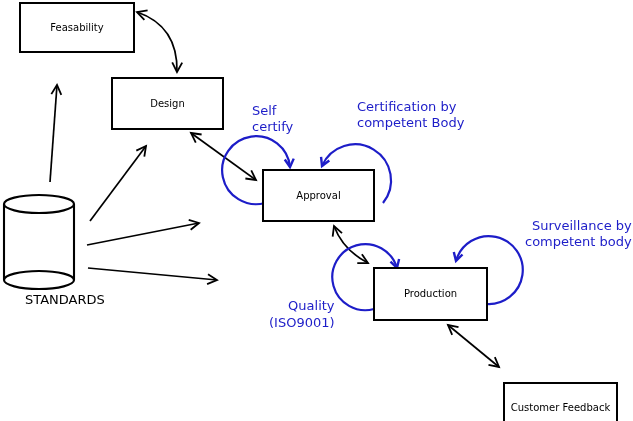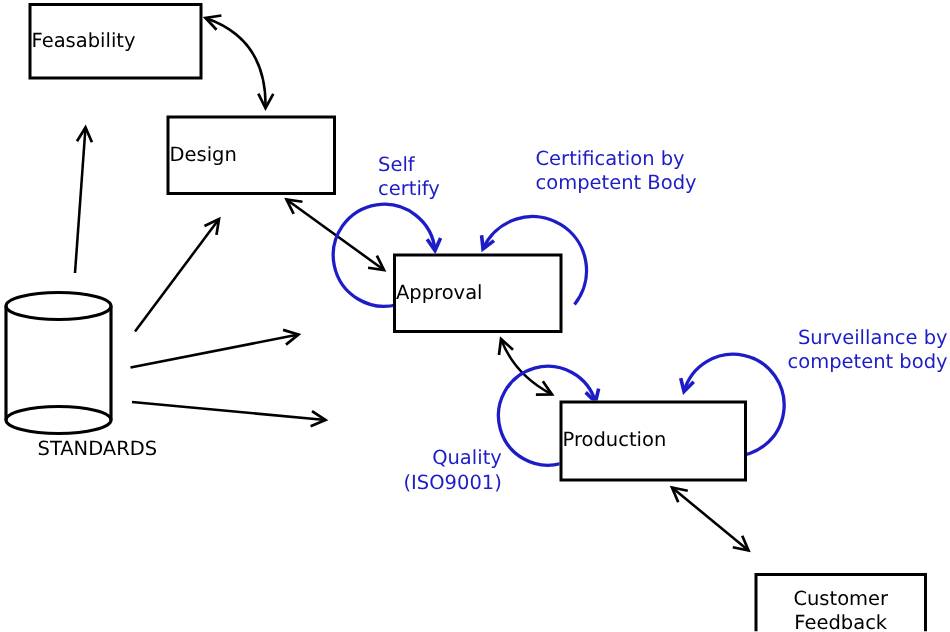--- a/index.html
+++ b/index.html
@@ -27,22 +27,23 @@
   svg.wires .cyl { stroke: var(--line); fill: none; stroke-width: 2.1px; }
   svg.wires .b { stroke: var(--blue); fill: none; stroke-width: 2.2px; }
   marker path.mk { stroke: var(--line); fill: none; stroke-width: 1.8px; }
   marker path.mu { stroke: var(--blue); fill: none; stroke-width: 2.4px; }
   .node {
     position: absolute;
     background: var(--box-fill);
     border: 2px solid var(--line);
     display: flex;
     align-items: center;
+    justify-content: center;
     text-align: center;
-    font-size: 13px;
+    font-size: 10px;
     color: #000;
     line-height: 16px;
     z-index: 1;
   }
   .lbl {
     position: absolute;
     font-size: 13px;
     line-height: 16px;
     white-space: nowrap;
     z-index: 2;
@@ -95,21 +96,21 @@
   </div>
 
   <div class="node" style="left:111px; top:77px; width:113px; height:53px;">
     <span>Design</span>
   </div>
 
   <div class="node" style="left:262px; top:169px; width:113px; height:53px;">
     <span>Approval</span>
   </div>
 
-  <div class="node" style="left:373px; top:267px; width:125px; height:54px;">
+  <div class="node" style="left:373px; top:267px; width:115px; height:54px;">
     <span>Production</span>
   </div>
 
   <div class="node" style="left:503px; top:382px; width:115px; height:52px;">
     <span>
       <span>Customer</span>
       <span>Feedback</span>
     </span>
   </div>
 

